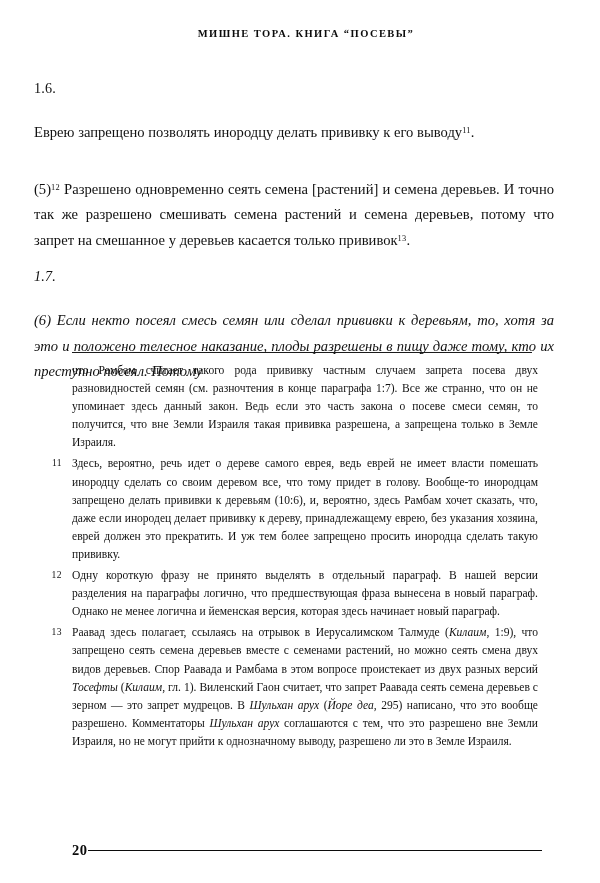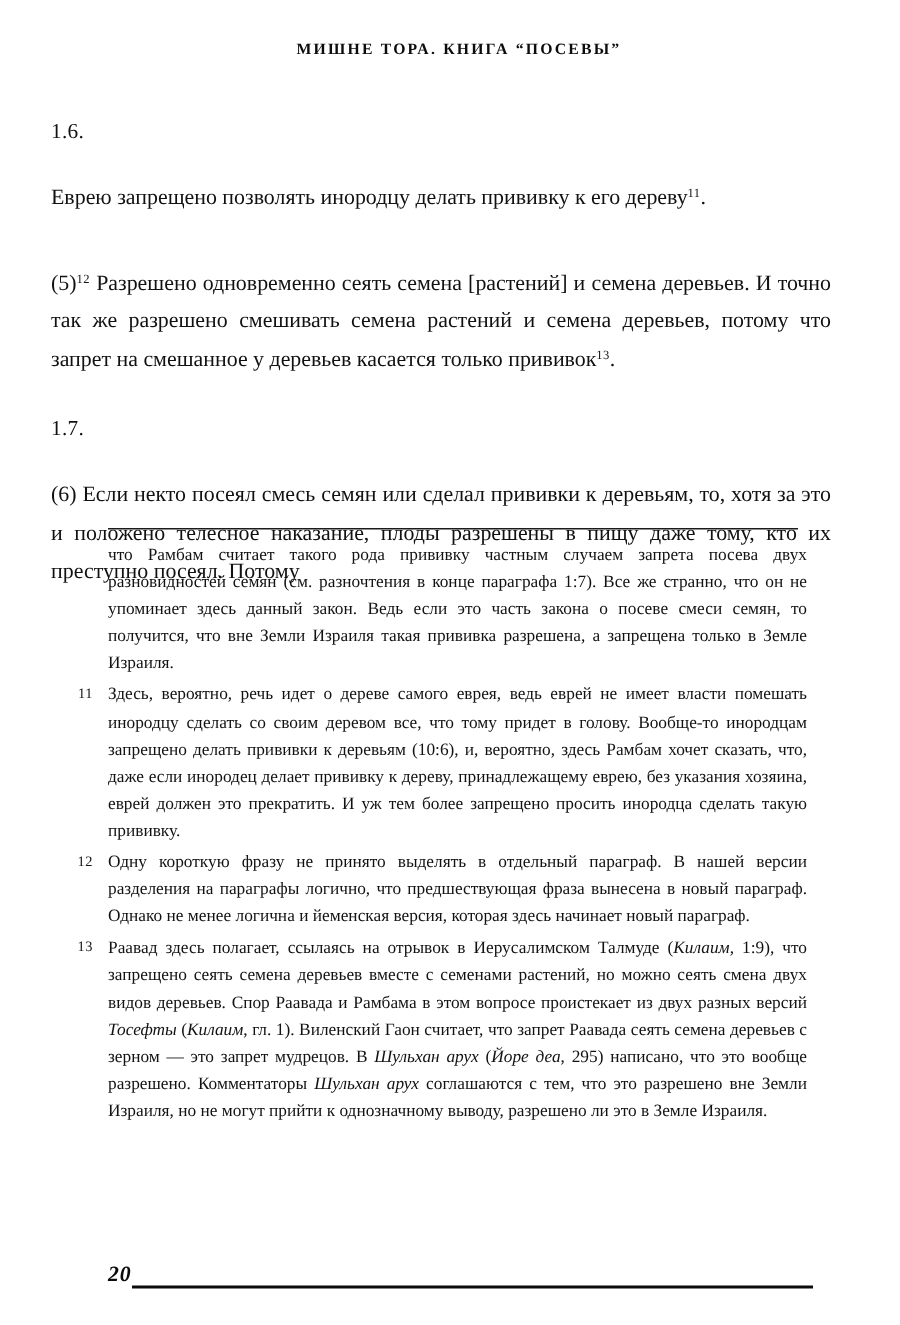--- a/index.html
+++ b/index.html
@@ -151,23 +151,22 @@
   }
   .fn-text i { }
 
   
   .folio {
     position: absolute;
     left: 72px;
     top: 842px;
     right: 58px;
     display: flex;
-    align-items: flex-end;
+    align-items: center;
     gap: 0;
-    font-style: italic;
   }
   .folio-num {
     font-size: 14.5px;
     font-weight: 700;
     letter-spacing: 0.6px;
     color: #0b0b0b;
     font-variant-numeric: oldstyle-nums;
   }
   .folio-rule {
     flex: 1 1 auto;
@@ -183,26 +182,26 @@
   <div class="runhead">
     <div class="runhead-title">Мишне Тора. Книга “Посевы”</div>
     <div class="runhead-rule"></div>
   </div>
 
   <div class="body-block">
 
     <div class="halakha">
       <div class="halakha-num">1.6.</div>
       <div class="halakha-body">
-        <p class="para"><span>Еврею запрещено позволять инородцу делать прививку к его дереву</span><sup class="fn">11</sup><span>.</span></p>
+        <p class="para"><span>Еврею запрещено позволять инородцу делать прививку к его выводу</span><sup class="fn">11</sup><span>.</span></p>
         <p class="para"><span>(5)</span><sup class="fn">12</sup><span> Разрешено одновременно сеять семена [растений] и семена деревьев. И точно так же разрешено смешивать семена растений и семена деревьев, потому что запрет на смешанное у деревьев касается только прививок</span><sup class="fn">13</sup><span>.</span></p>
       </div>
     </div>
 
-    <div class="halakha" style="margin-top:21px;">
+    <div class="halakha" style="margin-top:11px;font-style:italic;">
       <div class="halakha-num">1.7.</div>
       <div class="halakha-body">
         <p class="para">(6) Если некто посеял смесь семян или сделал прививки к деревьям, то, хотя за это и положено телесное наказание, плоды разрешены в пищу даже тому, кто их преступно посеял. Потому</p>
       </div>
     </div>
 
   </div>
 
   <div class="fn-rule"></div>
 

